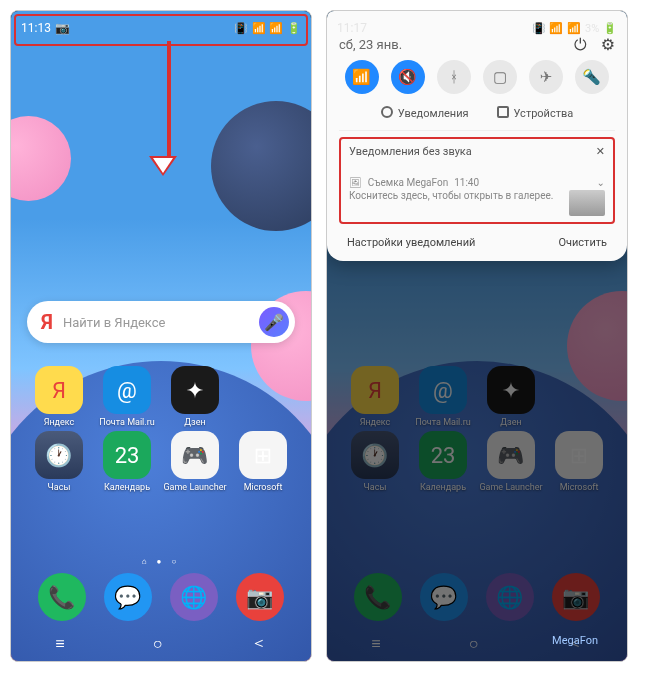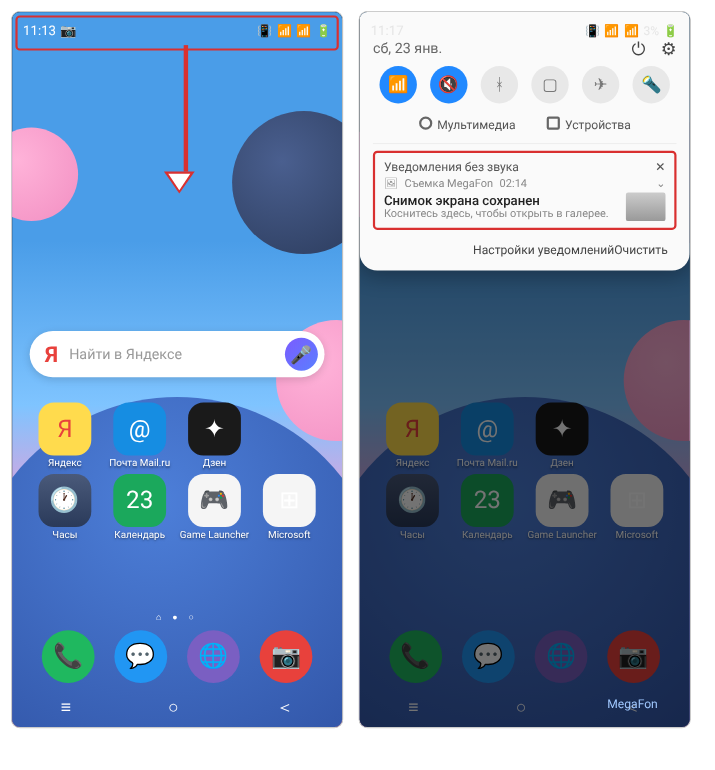--- a/index.html
+++ b/index.html
@@ -37,27 +37,27 @@
 .panel .row{display:flex;align-items:center;justify-content:space-between;margin-bottom:0}
 .date{font-size:13px;color:#666}
 .ctrl{display:flex;gap:14px;font-size:16px;color:#444}
 .qs{display:flex;justify-content:space-around;padding:6px 0 12px}
 .qs .q{width:34px;height:34px;border-radius:50%;background:#e8e8e8;display:flex;align-items:center;justify-content:center;color:#777;font-size:15px}
 .qs .q.on{background:#2189ff;color:#fff}
 .mm{display:flex;justify-content:center;gap:28px;font-size:11px;color:#555;padding-bottom:10px;border-bottom:1px solid #eee;margin-bottom:6px}
 .mm span:before{content:'';display:inline-block;width:8px;height:8px;border:2px solid #666;border-radius:50%;margin-right:5px;vertical-align:-1px}
 .mm .d:before{border-radius:2px}
 .notif{border:2px solid #d93030;border-radius:4px;padding:6px 8px;margin-bottom:8px}
-.notif .hdr{display:flex;justify-content:space-between;font-size:11px;color:#555;margin-bottom:3px}
+.notif .hdr{display:flex;justify-content:space-between;font-size:11px;color:#555;margin-bottom:19px}
 .notif .app{flex-direction:row;gap:6px;font-size:10px;color:#888;align-items:center}
 .notif .ttl{font-size:12px;color:#222;font-weight:500}
 .notif .sub{font-size:10px;color:#888}
 .notif .body{display:flex;justify-content:space-between;align-items:flex-start;gap:8px}
 .thumb{width:36px;height:26px;background:linear-gradient(#ccc,#999);border-radius:2px;flex-shrink:0}
-.actions{display:flex;justify-content:flex-end;font-size:11px;color:#444;padding:4px 8px 2px}
+.actions{display:flex;justify-content:space-between;font-size:11px;color:#444;padding:4px 8px 2px}
 .carrier{position:absolute;bottom:14px;right:29px;color:#a0c8ff;font-size:11px;z-index:15}
 </style>
 </head>
 <body>
 
 <div class="phone p1">
   <div class="wall">
     <div class="ball pink"></div>
     <div class="ball navy"></div>
     <div class="ball pink2"></div>
@@ -225,37 +225,36 @@
     </div>
     <div class="qs" id="qs">
         <div class="q on">📶</div>
         <div class="q on">🔇</div>
         <div class="q">ᚼ</div>
         <div class="q">▢</div>
         <div class="q">✈</div>
         <div class="q">🔦</div>
       </div>
     <div class="mm">
-      <span>Мультимедиа</span>
+      <span>Уведомления</span>
       <span class="d">Устройства</span>
     </div>
     <div class="notif">
       <div class="hdr">
         <span>Уведомления без звука</span>
         <span>✕</span>
       </div>
       <div class="app" style="justify-content:flex-start;margin-bottom:2px">
         <span>🖼</span>
         <span>Съемка MegaFon</span>
-        <span>02:14</span>
+        <span>11:40</span>
         <span style="margin-left:auto">⌄</span>
       </div>
       <div class="body">
         <div>
-          <div class="ttl">Снимок экрана сохранен</div>
           <div class="sub">Коснитесь здесь, чтобы открыть в галерее.</div>
         </div>
         <div class="thumb"></div>
       </div>
     </div>
     <div class="actions">
       <span>Настройки уведомлений</span>
       <span>Очистить</span>
     </div>
   </div>

